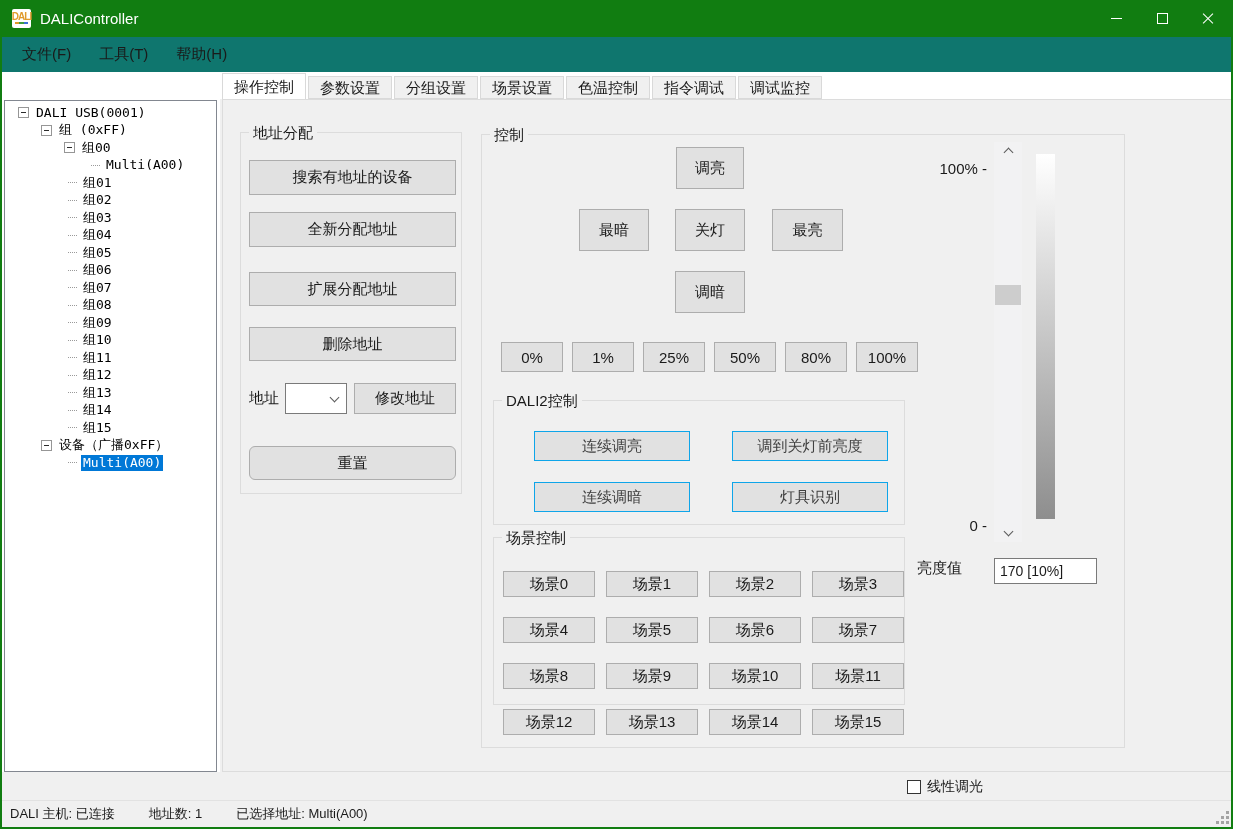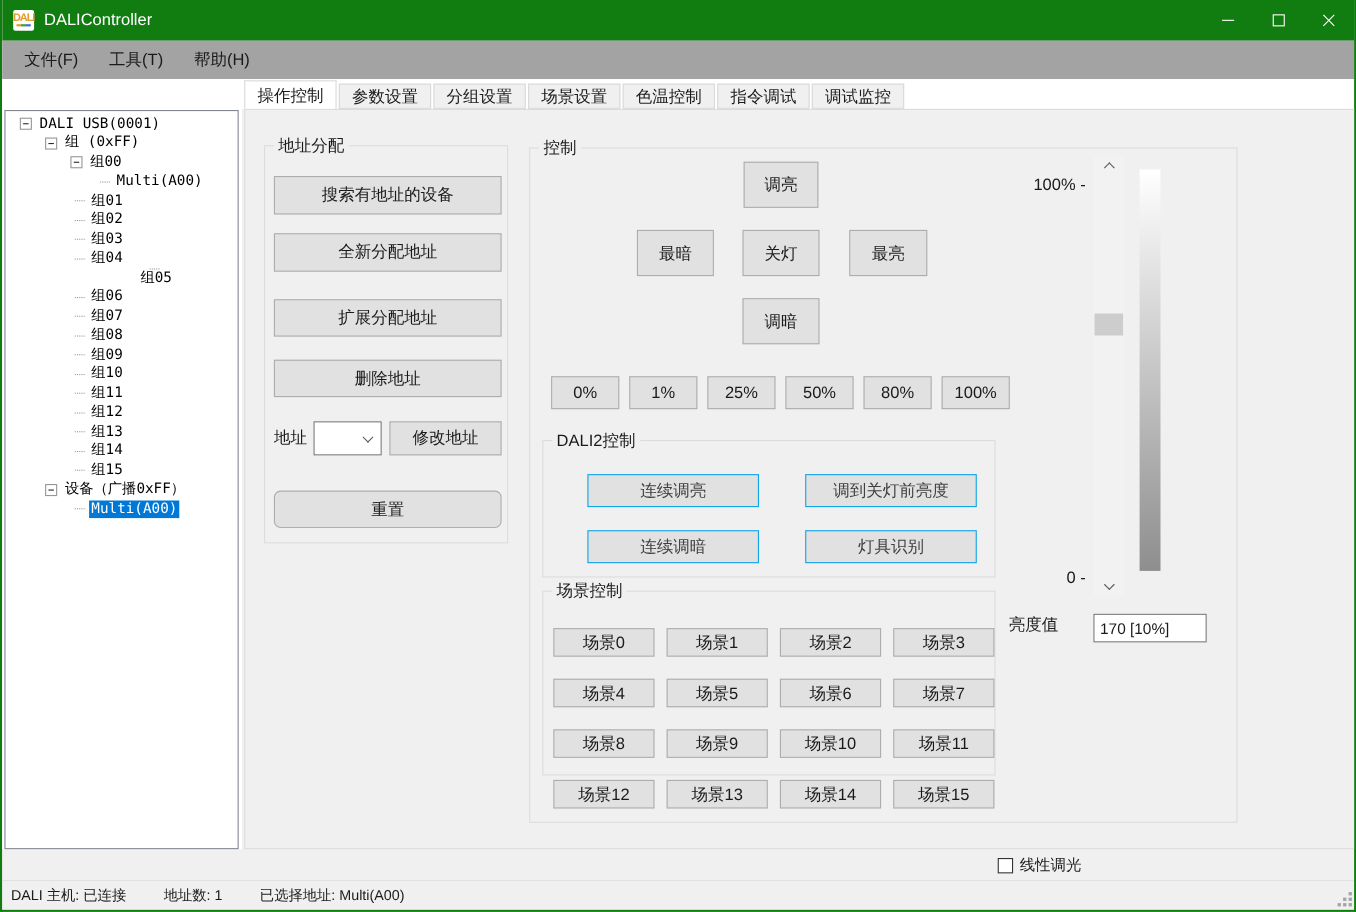--- a/index.html
+++ b/index.html
@@ -20,21 +20,21 @@
   .win-btn { width:46px; height:37px; display:flex; align-items:center; justify-content:center; position:relative; }
   .min-glyph { width:11px; height:1px; background:#ffffff; }
   .max-glyph { width:11px; height:11px; border:1px solid #ffffff; }
   .close-glyph { width:14px; height:14px; position:relative; }
   .close-glyph::before, .close-glyph::after { content:""; position:absolute; left:0; top:6px;
               width:14px; height:1px; background:#ffffff; }
   .close-glyph::before { transform:rotate(45deg); }
   .close-glyph::after  { transform:rotate(-45deg); }
 
   
-  .menubar { height:35px; background:#a3a3a3; display:flex; align-items:center; padding-left:6px; flex:0 0 auto; }
+  .menubar { height:35px; background:#0f766e; display:flex; align-items:center; padding-left:6px; flex:0 0 auto; }
   .menu-item { font-size:15px; color:#1a1a1a; padding:6px 14px; }
 
   
   .content { position:relative; flex:1; background:#f0f0f0; }
   .top-strip { position:absolute; left:0; top:0; right:0; height:27px; background:#ffffff; }
   .left-col  { position:absolute; left:0; top:0; width:218px; height:700px; background:#ffffff; }
 
   
   .tree { position:absolute; left:2px; top:28px; width:213px; height:672px; background:#ffffff;
           border:1px solid #828790; overflow:hidden; padding-top:3px;
@@ -177,21 +177,21 @@
           <span class="tree-label">组02</span>
         </div>
         <div class="tree-row" style="padding-left: 63px;">
           <span class="stub"></span>
           <span class="tree-label">组03</span>
         </div>
         <div class="tree-row" style="padding-left: 63px;">
           <span class="stub"></span>
           <span class="tree-label">组04</span>
         </div>
-        <div class="tree-row" style="padding-left: 63px; flex-direction: column;">
+        <div class="tree-row" style="padding-left: 63px;">
           <span class="stub"></span>
           <span class="tree-label">组05</span>
         </div>
         <div class="tree-row" style="padding-left: 63px; text-align: center;">
           <span class="stub"></span>
           <span class="tree-label">组06</span>
         </div>
         <div class="tree-row" style="padding-left: 63px;">
           <span class="stub"></span>
           <span class="tree-label">组07</span>

